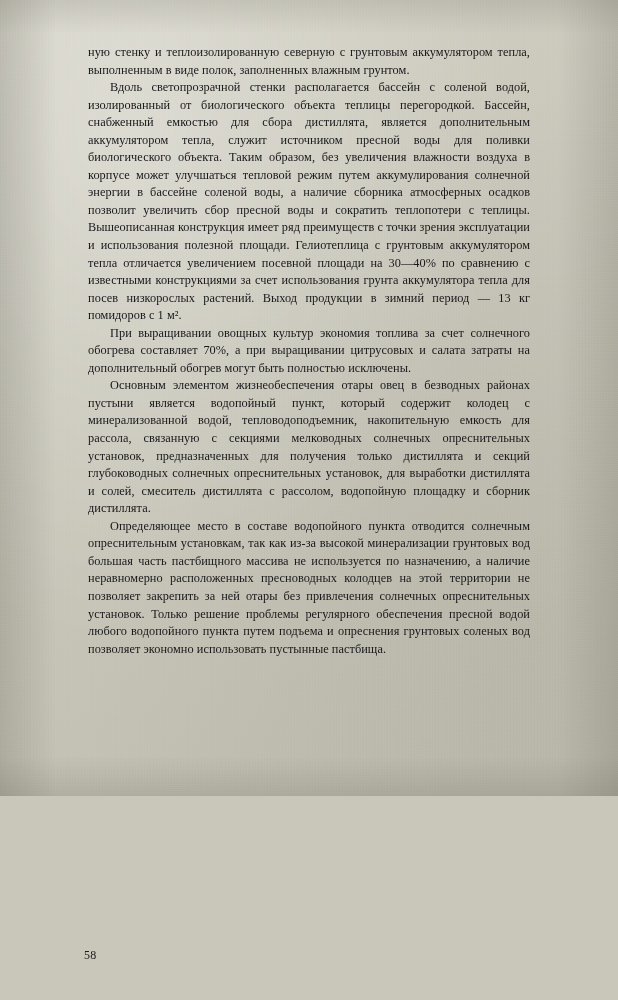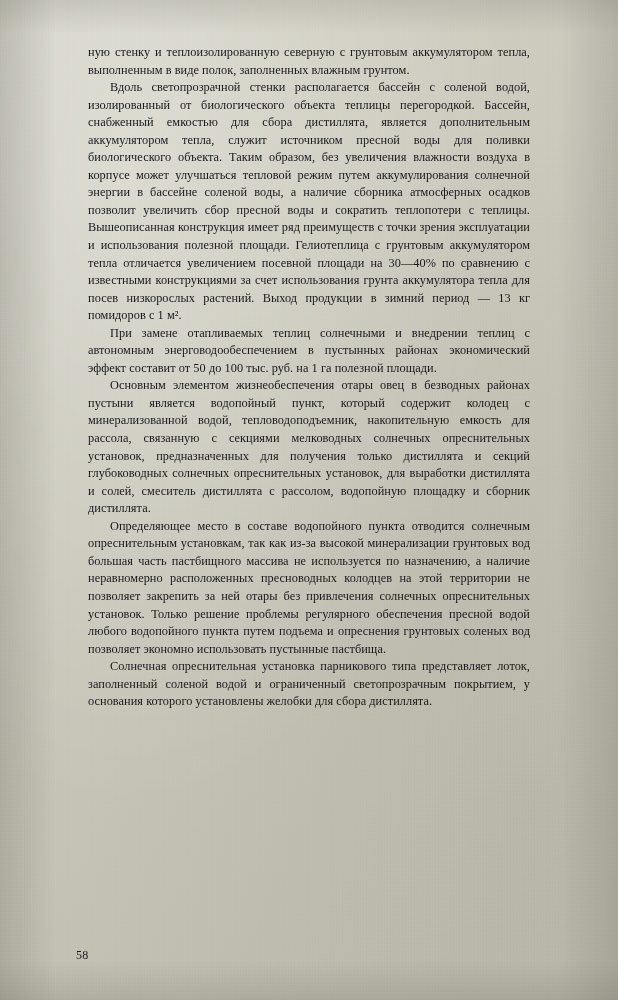--- a/index.html
+++ b/index.html
@@ -9,21 +9,21 @@
   body {
     width: 618px;
     height: 1000px;
     background: #c9c7ba;
     font-family: "Liberation Serif", serif;
     overflow: hidden;
   }
   .page {
     position: relative;
     width: 618px;
-    height: 1000px;
+    height: 796px;
     background:
       radial-gradient(ellipse at 20% 15%, rgba(255,255,255,0.30), rgba(255,255,255,0) 55%),
       radial-gradient(ellipse at 85% 80%, rgba(150,148,135,0.22), rgba(255,255,255,0) 60%),
       linear-gradient(160deg, #d3d1c4 0%, #cbc9bc 35%, #c6c4b6 70%, #c0beb0 100%);
   }
   .grain {
     position: absolute;
     inset: 0;
     pointer-events: none;
     opacity: 0.35;
@@ -49,21 +49,21 @@
     text-align: justify;
   }
   .text-block p.cont {
     text-indent: 0;
   }
   .text-block p:last-child {
     text-align-last: left;
   }
   .page-number {
     position: absolute;
-    left: 76px;
+    left: 84px;
     top: 948px;
     font-size: 12px;
     color: #1a1a1c;
     letter-spacing: 0.3px;
   }
   .edge-shade-left {
     position: absolute;
     left: 0; top: 0; bottom: 0; width: 56px;
     background: linear-gradient(to right, rgba(90,88,78,0.22), rgba(90,88,78,0));
     pointer-events: none;
@@ -92,22 +92,21 @@
 
 <div class="page">
   <div class="edge-shade-top"></div>
   <div class="edge-shade-left"></div>
   <div class="edge-shade-right"></div>
   <div class="edge-shade-bottom"></div>
 
   <div class="text-block">
     <p class="cont">ную стенку и теплоизолированную северную с грунтовым аккумулятором тепла, выполненным в виде полок, заполненных влажным грунтом.</p>
     <p>Вдоль светопрозрачной стенки располагается бассейн с соленой водой, изолированный от биологического объекта теплицы перегородкой. Бассейн, снабженный емкостью для сбора дистиллята, является дополнительным аккумулятором тепла, служит источником пресной воды для поливки биологического объекта. Таким образом, без увеличения влажности воздуха в корпусе может улучшаться тепловой режим путем аккумулирования солнечной энергии в бассейне соленой воды, а наличие сборника атмосферных осадков позволит увеличить сбор пресной воды и сократить теплопотери с теплицы. Вышеописанная конструкция имеет ряд преимуществ с точки зрения эксплуатации и использования полезной площади. Гелиотеплица с грунтовым аккумулятором тепла отличается увеличением посевной площади на 30—40% по сравнению с известными конструкциями за счет использования грунта аккумулятора тепла для посев низкорослых растений. Выход продукции в зимний период — 13 кг помидоров с 1 м².</p>
-    <p>При замене отапливаемых теплиц солнечными и внедрении теплиц с автономным энерговодообеспечением в пустынных районах экономический эффект составит от 50 до 100 тыс. руб. на 1 га полезной площади.</p>
+    <p>При выращивании овощных культур экономия топлива за счет солнечного обогрева составляет 70%, а при выращивании цитрусовых и салата затраты на дополнительный обогрев могут быть полностью исключены.</p>
     <p>Основным элементом жизнеобеспечения отары овец в безводных районах пустыни является водопойный пункт, который содержит колодец с минерализованной водой, тепловодоподъемник, накопительную емкость для рассола, связанную с секциями мелководных солнечных опреснительных установок, предназначенных для получения только дистиллята и секций глубоководных солнечных опреснительных установок, для выработки дистиллята и солей, смеситель дистиллята с рассолом, водопойную площадку и сборник дистиллята.</p>
     <p>Определяющее место в составе водопойного пункта отводится солнечным опреснительным установкам, так как из-за высокой минерализации грунтовых вод большая часть пастбищного массива не используется по назначению, а наличие неравномерно расположенных пресноводных колодцев на этой территории не позволяет закрепить за ней отары без привлечения солнечных опреснительных установок. Только решение проблемы регулярного обеспечения пресной водой любого водопойного пункта путем подъема и опреснения грунтовых соленых вод позволяет экономно использовать пустынные пастбища.</p>
-    <p>Солнечная опреснительная установка парникового типа представляет лоток, заполненный соленой водой и ограниченный светопрозрачным покрытием, у основания которого установлены желобки для сбора дистиллята.</p>
   </div>
 
   <div class="page-number">58</div>
 
   <div class="grain"></div>
 </div>
 
 </body></html>

